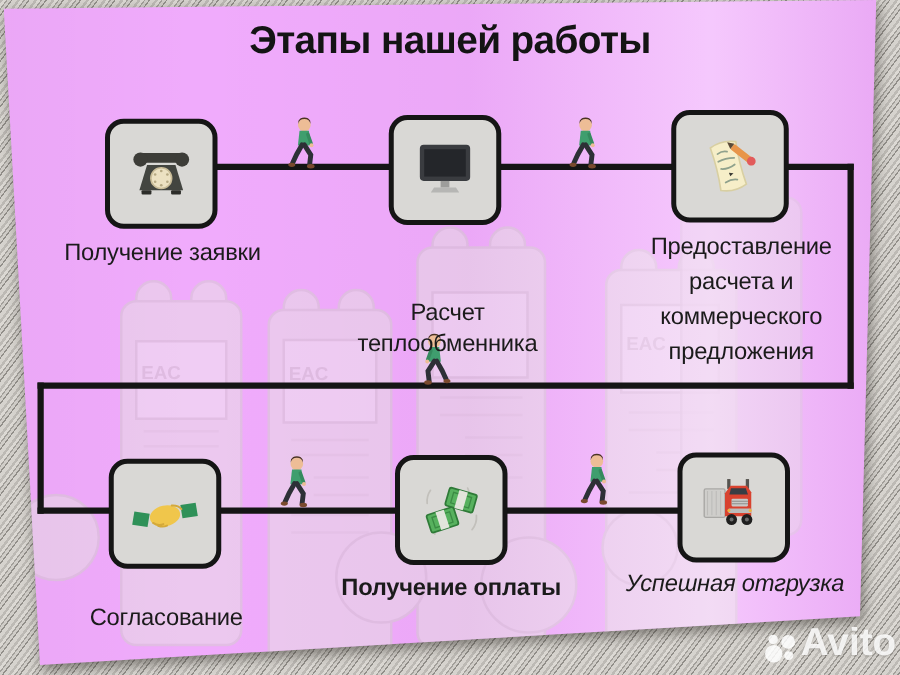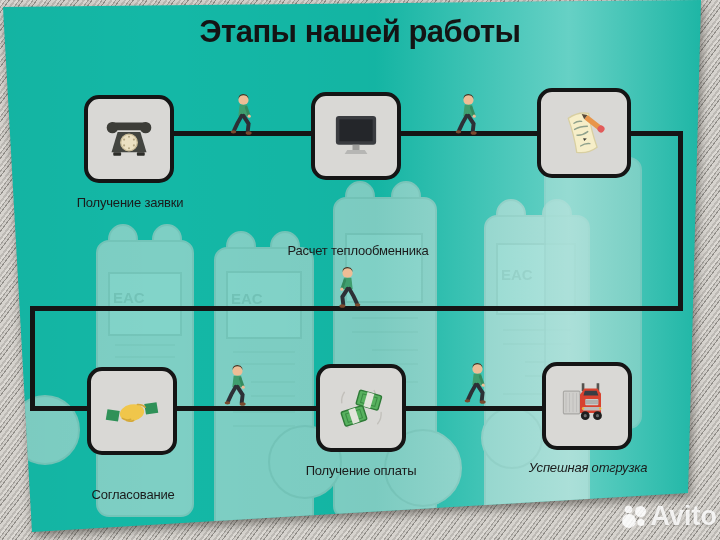--- a/index.html
+++ b/index.html
@@ -6,21 +6,21 @@
   body{
     width:720px;height:540px;overflow:hidden;position:relative;
     font-family:"Liberation Sans","DejaVu Sans",sans-serif;
     background:
       repeating-linear-gradient(127deg,
         #bdbab5 0px 2px, #dcd9d4 2px 4px, #a3a09b 4px 5px,
         #d0cdc8 5px 7px, #918e89 7px 8px, #d6d3ce 8px 11px);
   }
   #card-wrap{position:absolute;inset:0;filter:drop-shadow(2px 4px 5px rgba(50,45,40,.55));}
   #card{
-    position:absolute;inset:0;background:#14b8a6;
+    position:absolute;inset:0;background:#f0abfc;
     clip-path:polygon(3px 7px, 701px 0px, 688px 493px, 32px 532px);
   }
   #card .sheen{
     position:absolute;inset:0;pointer-events:none;
     background:linear-gradient(90deg, rgba(0,0,0,.025) 0%, rgba(255,255,255,0) 22%,
       rgba(0,0,0,.02) 52%, rgba(255,255,255,.35) 79%, rgba(0,0,0,.03) 100%);
   }
   .ghost-layer{position:absolute;inset:0;opacity:.5;}
   .title{
     position:absolute;left:0;top:14px;width:720px;text-align:center;
@@ -28,27 +28,27 @@
   }
   .conn{position:absolute;background:#151515;z-index:2;}
   .step-box{
     position:absolute;width:90px;height:88px;background:#d9d8d5;
     border:4px solid #151515;border-radius:15px;z-index:4;
     display:flex;align-items:center;justify-content:center;box-sizing:border-box;
   }
   .step-box svg{width:56px;height:56px;}
   .step-label{
     position:absolute;text-align:center;color:#1b1b1b;z-index:5;
-    font-size:13px;line-height:25px;letter-spacing:-.2px;font-weight:500;
+    font-size:19px;line-height:25px;letter-spacing:-.2px;font-weight:500;
   }
   .walker{position:absolute;width:30px;height:46px;z-index:3;}
   .walker.flip svg{transform:scaleX(-1);}
   .watermark{
-    position:absolute;right:3px;bottom:8px;z-index:9;display:flex;align-items:center;gap:3px;
-    color:rgba(255,255,255,.85);font-size:27px;font-weight:bold;
+    position:absolute;right:3px;bottom:8px;z-index:9;display:flex;align-items:flex-end;gap:3px;
+    color:rgba(255,255,255,.85);font-size:31px;font-weight:bold;
     text-shadow:0 1px 2px rgba(90,85,80,.35);
   }
 </style>
 </head>
 <body>
 
 <div id="card-wrap">
 <div id="card">
 
   <svg class="ghost-layer" width="720" height="540" viewBox="0 0 720 540">
@@ -199,22 +199,23 @@
       <circle cx="47" cy="34.8" r="1.4" fill="#f0b43c"></circle>
       <circle cx="30" cy="43" r="5" fill="#1f1f1f"></circle>
           <circle cx="30" cy="43" r="1.8" fill="#6b6b6b"></circle>
       <circle cx="44" cy="43" r="5" fill="#1f1f1f"></circle>
           <circle cx="44" cy="43" r="1.8" fill="#6b6b6b"></circle>
     </svg>
   </div>
 
   <div class="step-label" style="left:30px;top:190px;width:200px;">Получение заявки</div>
   <div class="step-label" style="left:276px;top:190px;width:164px;margin-top:48px;">Расчет теплообменника</div>
+  <div class="step-label" style="left:495px;top:184px;width:196px;font-size:19px;line-height:28px;">Предоставление расчета и коммерческого предложения</div>
   <div class="step-label" style="left:40px;top:482px;width:186px;">Согласование</div>
-  <div class="step-label" style="left:266px;top:458px;width:190px;">Получение оплаты</div>
+  <div class="step-label" style="left:266px;top:458px;width:190px;font-weight:bold;">Получение оплаты</div>
   <div class="step-label" style="left:493px;top:455px;width:190px;font-style:italic;">Успешная отгрузка</div>
 
   <div class="walker" style="left:228px;top:91px;">
     <svg viewBox="0 0 32 46" width="30" height="46">
       <circle cx="16.5" cy="8" r="5.4" fill="#edbd96"></circle>
       <path d="M11.2 7.3 a5.4 5.4 0 0 1 10.6 0 l-.3 -2.8 a5.4 4.6 0 0 0 -10 0 z" fill="#4a3322"></path>
       <path d="M12.4 13 h8 l1.6 12.5 h-11 z" fill="#3f9e6e"></path>
       <path d="M19.5 16 l2.8 8" stroke="#358a5e" stroke-width="3" stroke-linecap="round"></path>
       <circle cx="22.6" cy="25.3" r="1.7" fill="#edbd96"></circle>
       <path d="M16.5 25 L22 33.5 L21 42" stroke="#2d3036" stroke-width="4.2" fill="none" stroke-linecap="round"></path>

